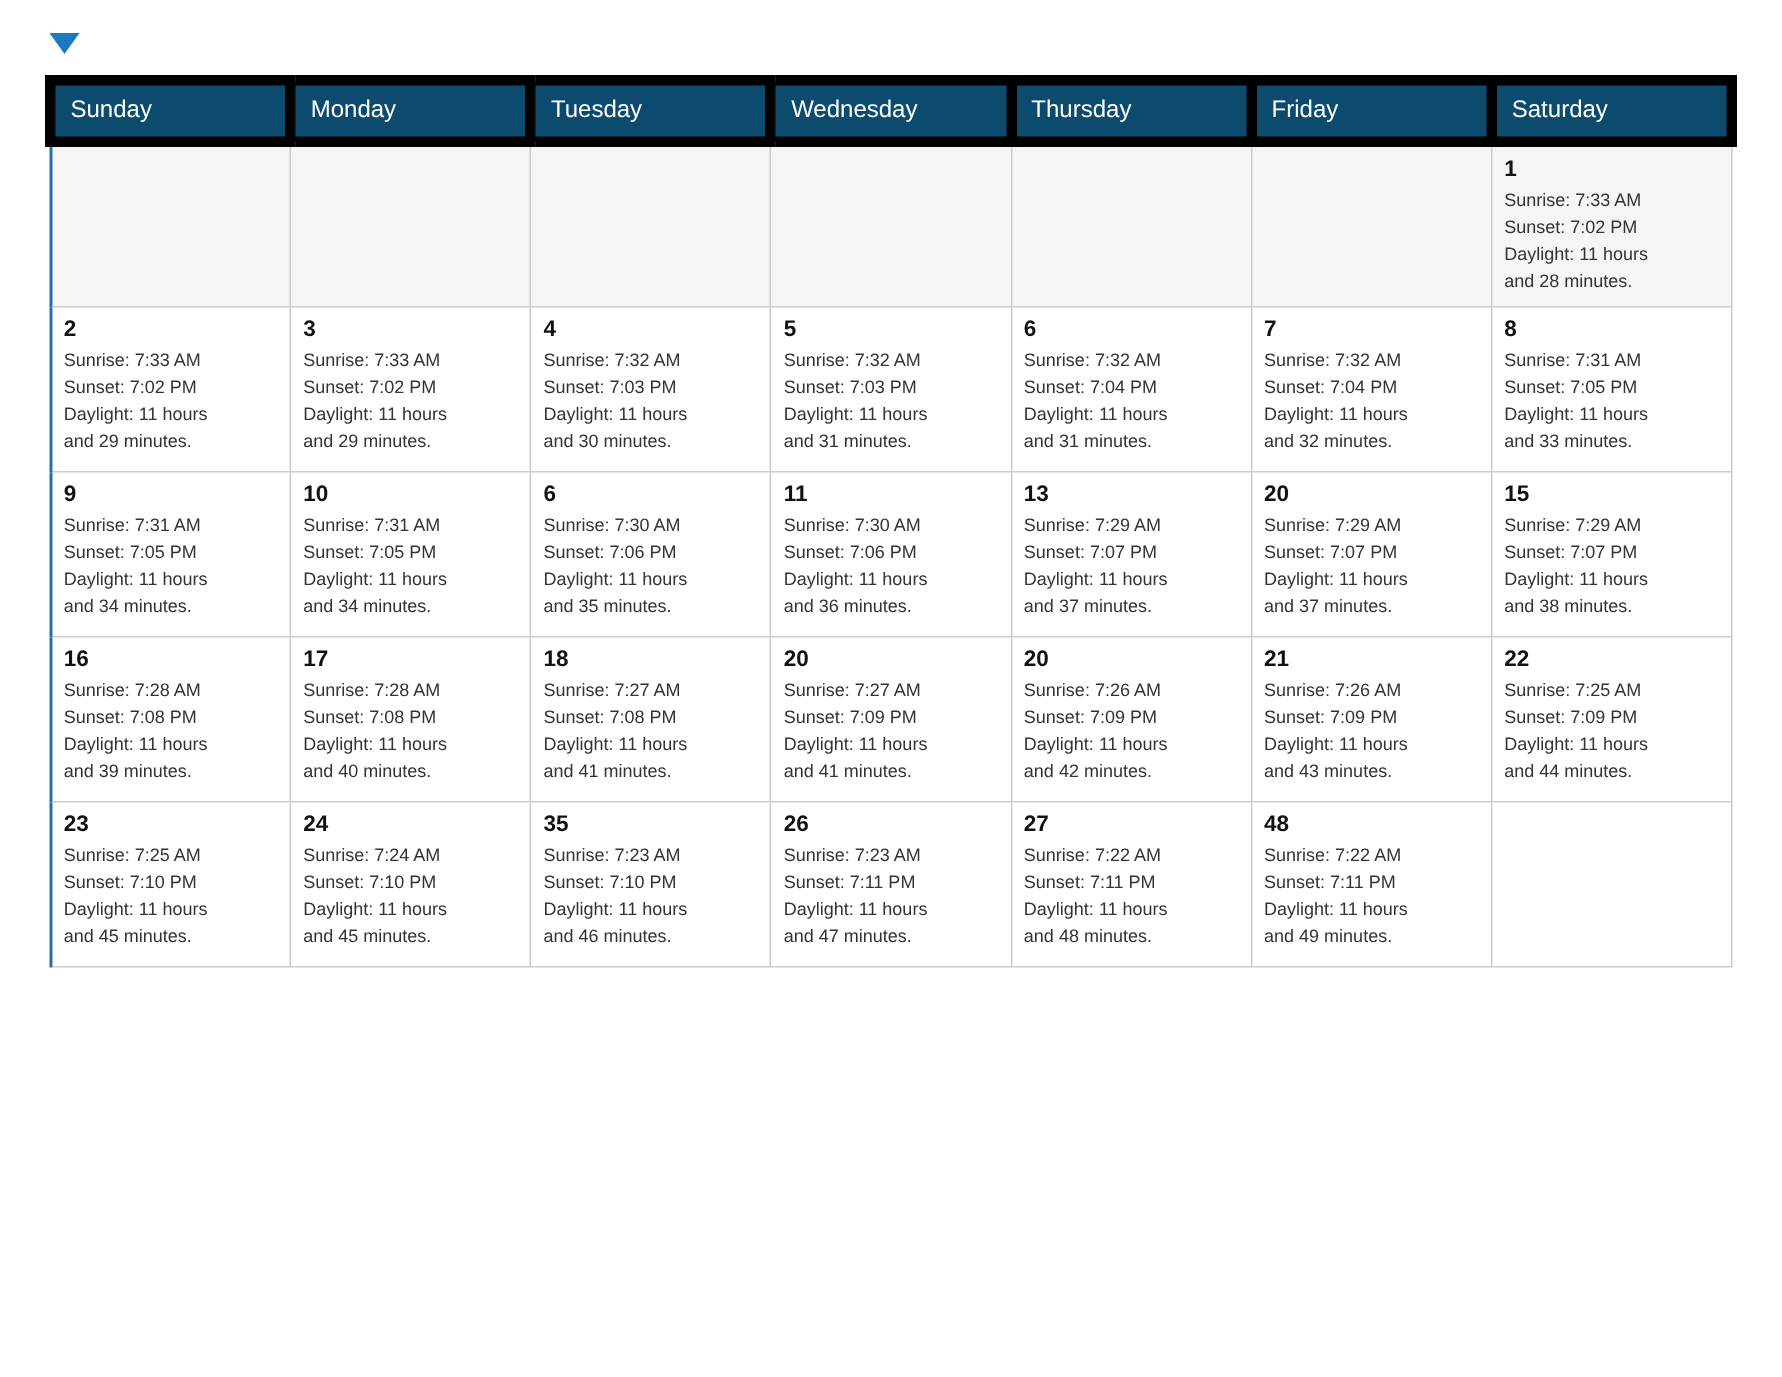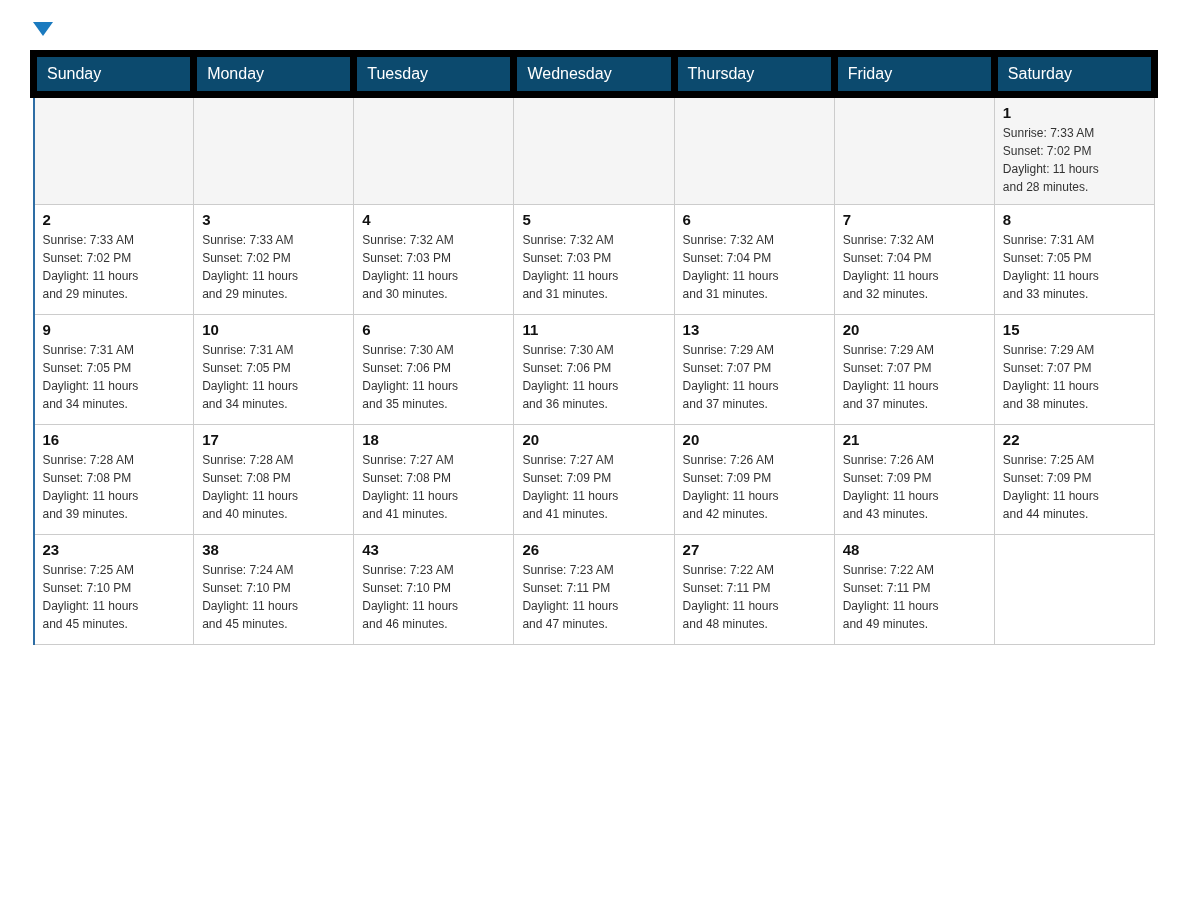--- a/index.html
+++ b/index.html
@@ -222,25 +222,25 @@
           <span class="day-num">22</span>
           <div class="day-info">Sunrise: 7:25 AM<br>Sunset: 7:09 PM<br>Daylight: 11 hours<br>and 44 minutes.</div>
         </td>
       </tr>
       <tr>
         <td>
           <span class="day-num">23</span>
           <div class="day-info">Sunrise: 7:25 AM<br>Sunset: 7:10 PM<br>Daylight: 11 hours<br>and 45 minutes.</div>
         </td>
         <td>
-          <span class="day-num">38</span>
+          <span class="day-num">24</span>
           <div class="day-info">Sunrise: 7:24 AM<br>Sunset: 7:10 PM<br>Daylight: 11 hours<br>and 45 minutes.</div>
         </td>
         <td>
-          <span class="day-num">43</span>
+          <span class="day-num">35</span>
           <div class="day-info">Sunrise: 7:23 AM<br>Sunset: 7:10 PM<br>Daylight: 11 hours<br>and 46 minutes.</div>
         </td>
         <td>
           <span class="day-num">26</span>
           <div class="day-info">Sunrise: 7:23 AM<br>Sunset: 7:11 PM<br>Daylight: 11 hours<br>and 47 minutes.</div>
         </td>
         <td>
           <span class="day-num">27</span>
           <div class="day-info">Sunrise: 7:22 AM<br>Sunset: 7:11 PM<br>Daylight: 11 hours<br>and 48 minutes.</div>
         </td>

